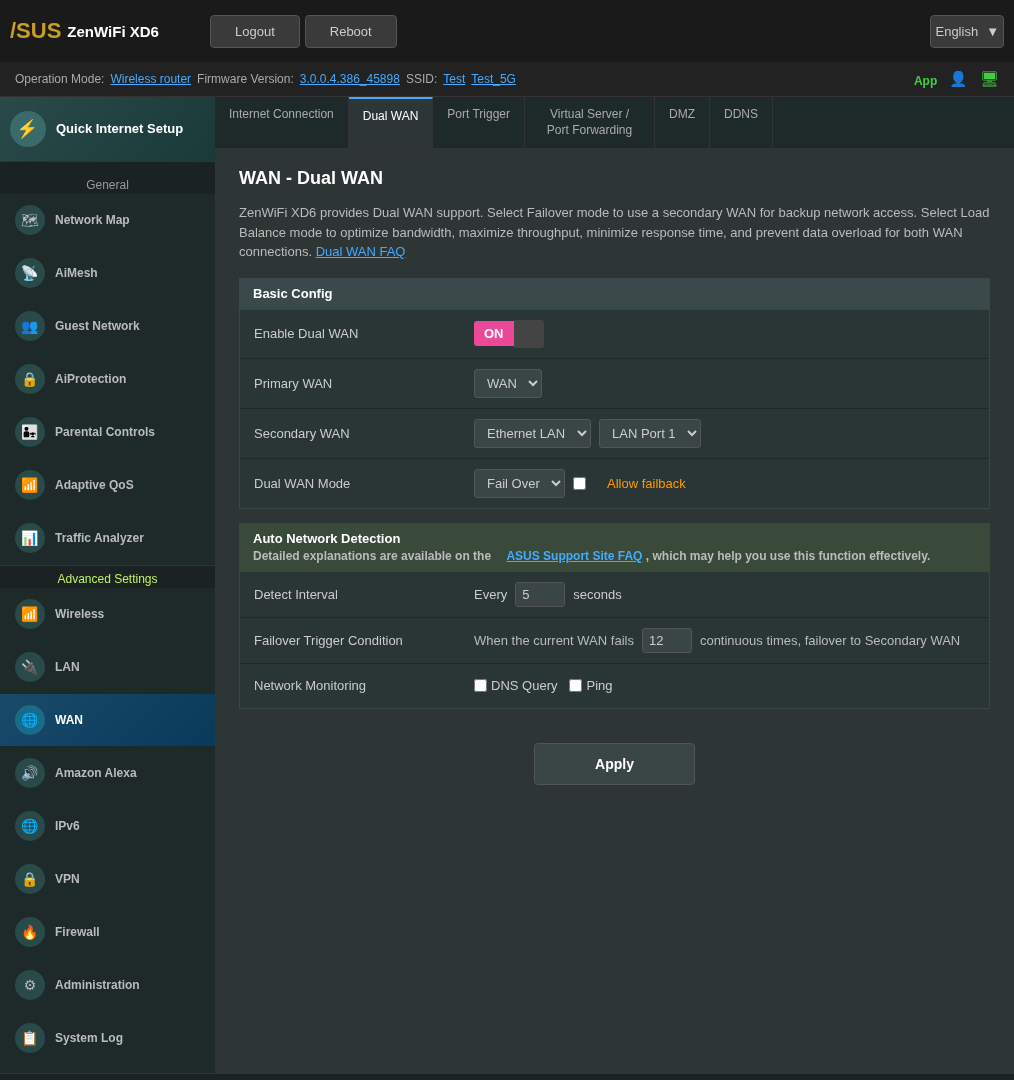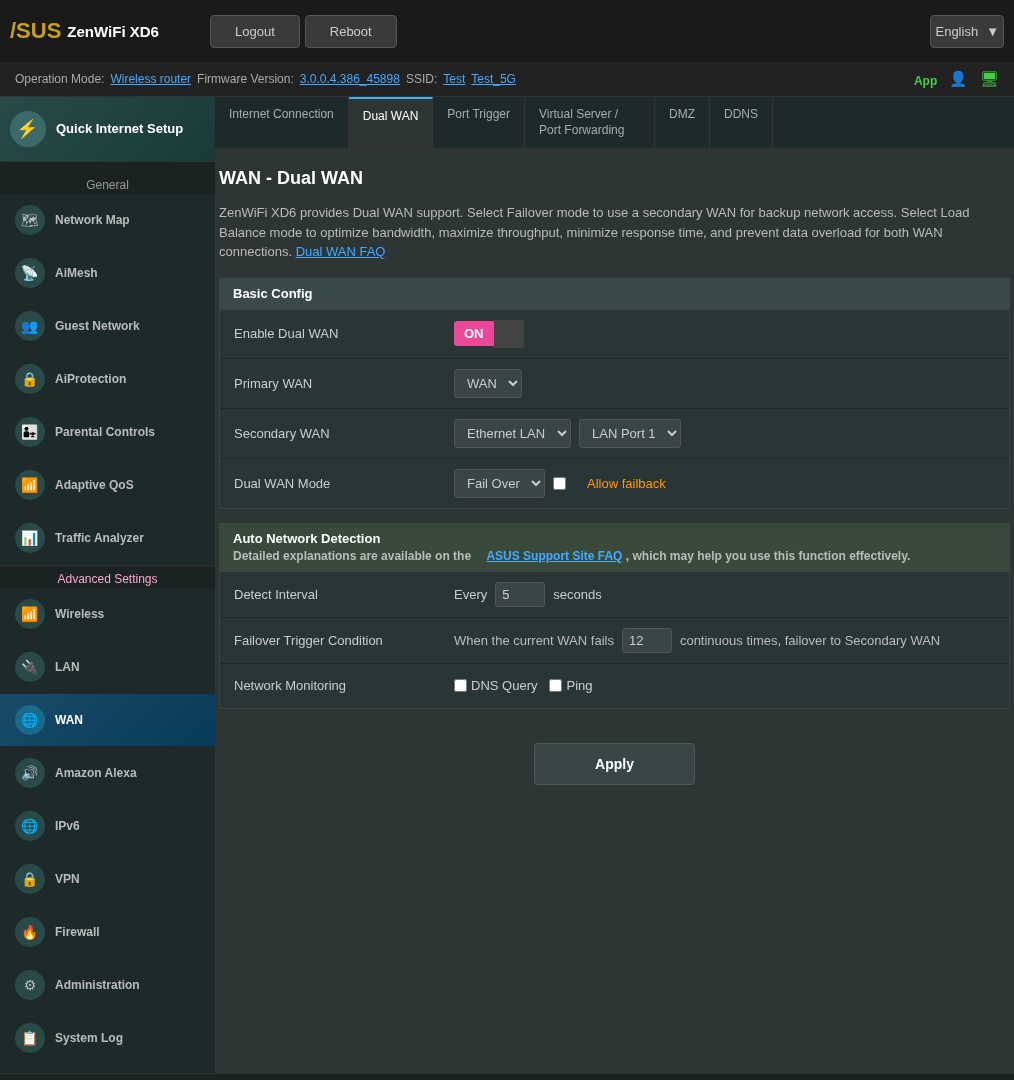--- a/index.html
+++ b/index.html
@@ -150,21 +150,21 @@
       align-items: center;
       justify-content: center;
       font-size: 14px;
       flex-shrink: 0;
     }
     .sidebar-item.active .sidebar-item-icon { background: #1a6a8a; }
     .sidebar-item-label { font-size: 12px; font-weight: bold; }
 
     .adv-settings-section {
       padding: 6px 0 2px 0;
-      color: #f9a8d4;
+      color: #bef264;
       font-size: 12px;
       text-align: center;
       background: #1a2222;
       border-top: 1px solid #333;
     }
 
     
     .content-area {
       flex: 1;
       background: #2d3535;
@@ -177,32 +177,32 @@
       background: #1e2a2a;
       border-bottom: 2px solid #333;
       flex-wrap: wrap;
     }
     .tab {
       padding: 10px 14px;
       cursor: pointer;
       color: #aaa;
       border-right: 1px solid #333;
       font-size: 12px;
-      text-align: left;
+      text-align: center;
       line-height: 1.3;
     }
     .tab.active {
       background: #2d3535;
       color: white;
       border-top: 2px solid #4af;
     }
 
     
     .content-inner {
-      padding: 18px 4px;
+      padding: 18px 24px;
     }
     .page-title {
       font-size: 18px;
       color: white;
       font-weight: bold;
       margin-bottom: 14px;
     }
     .description {
       color: #bbb;
       font-size: 13px;

